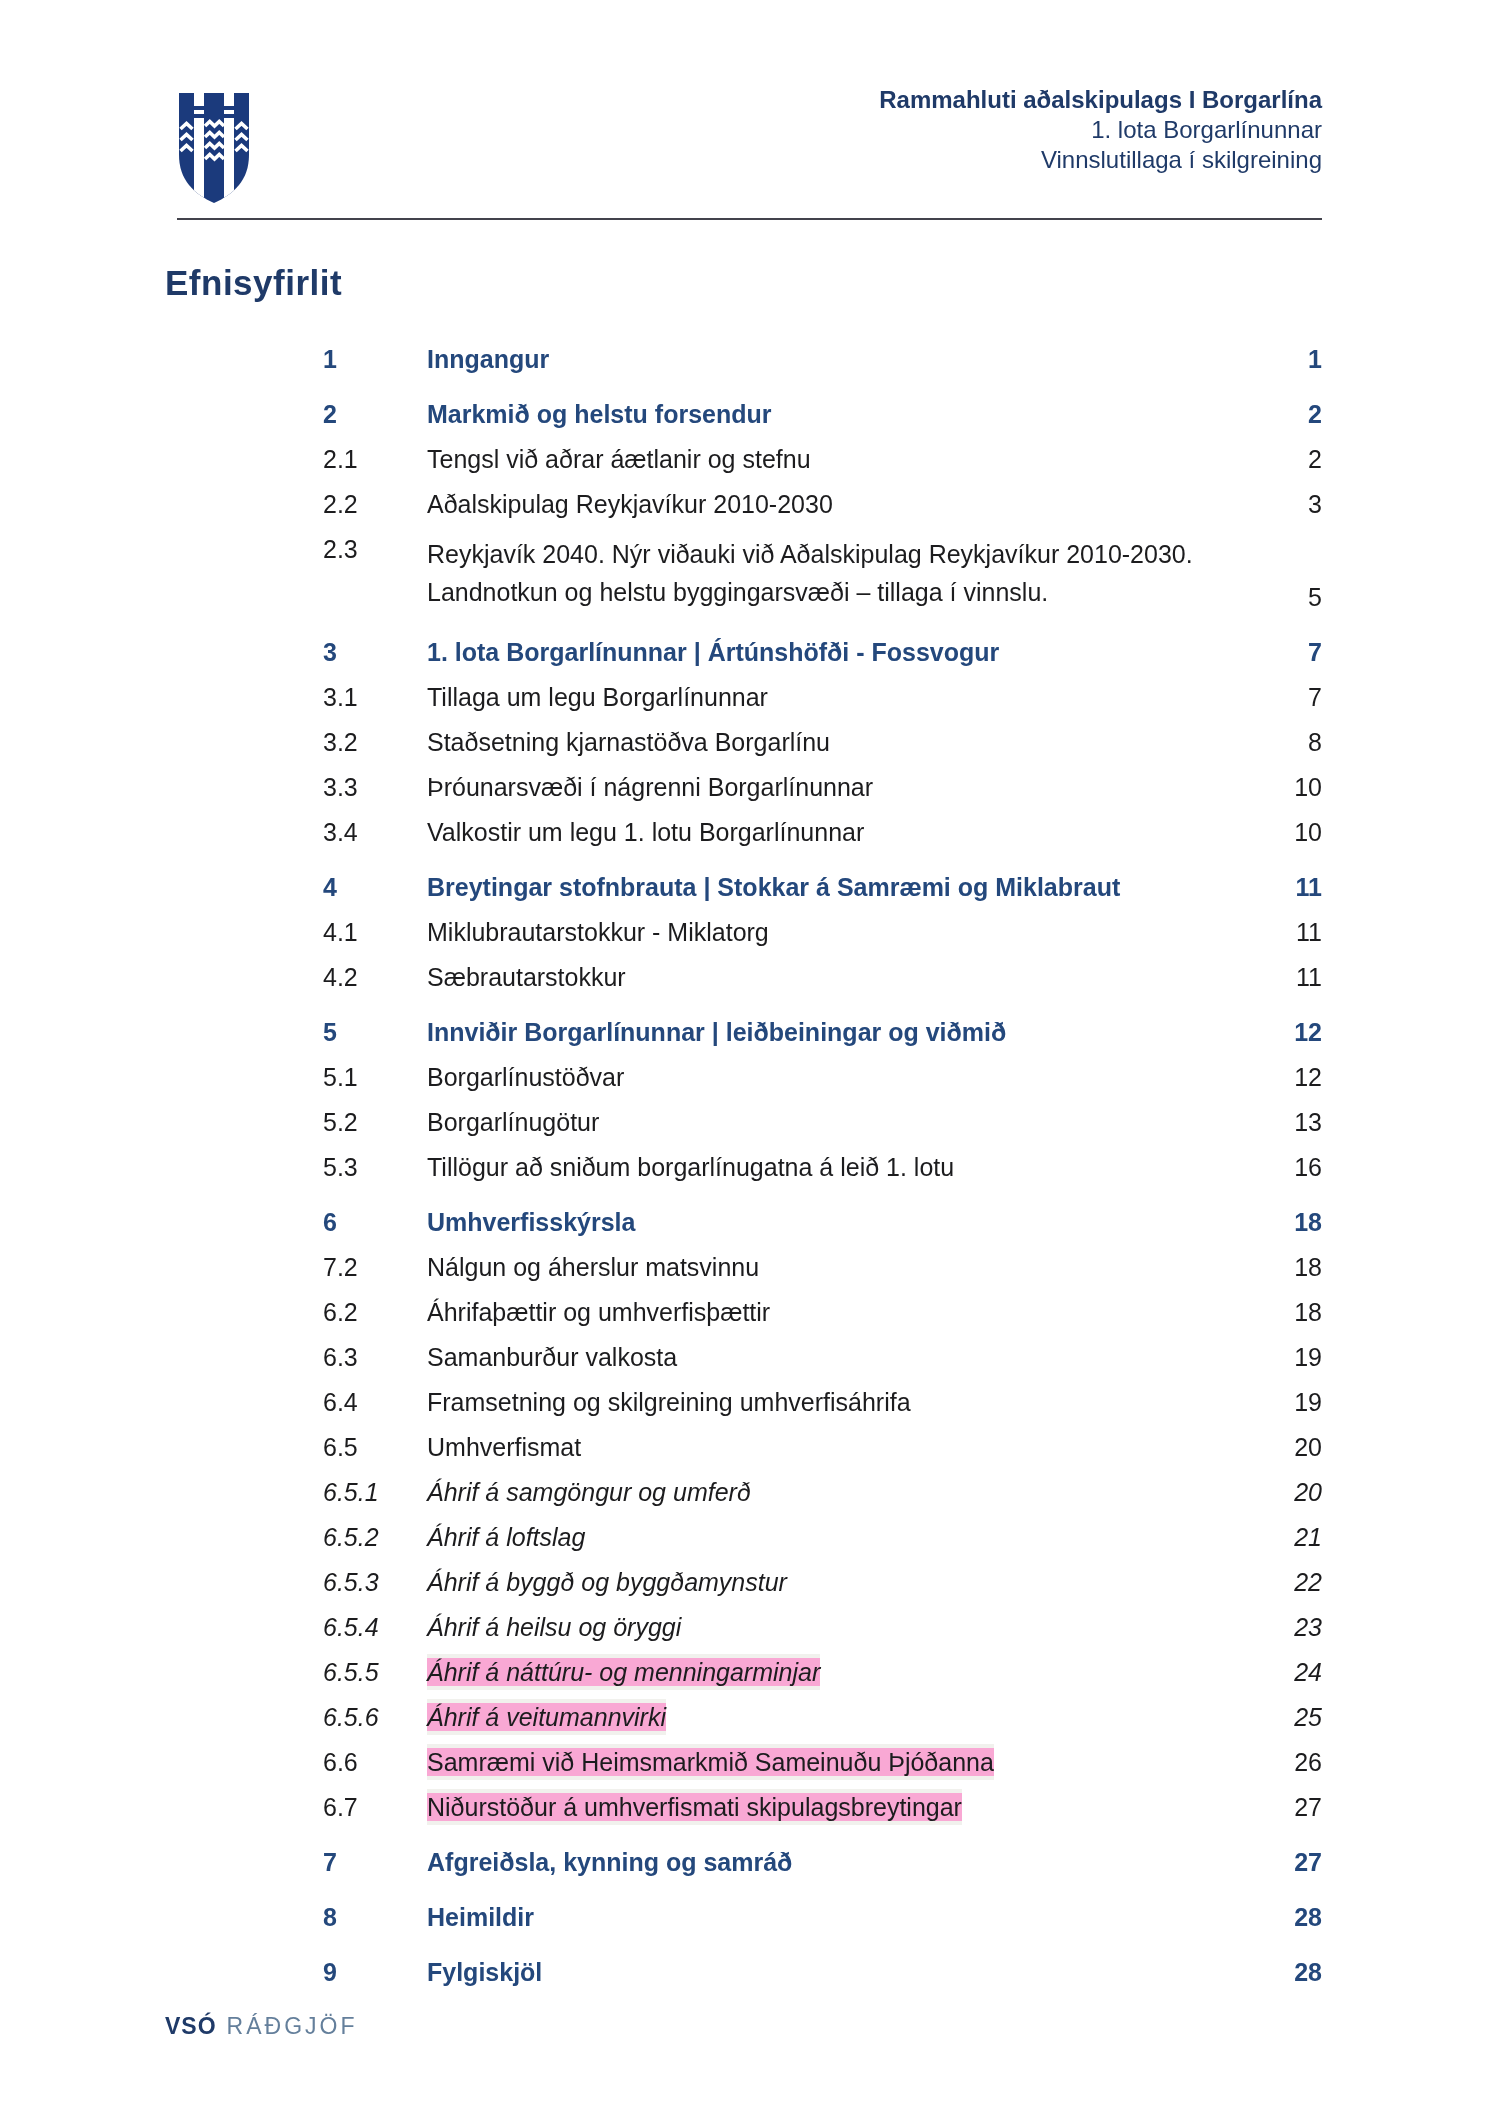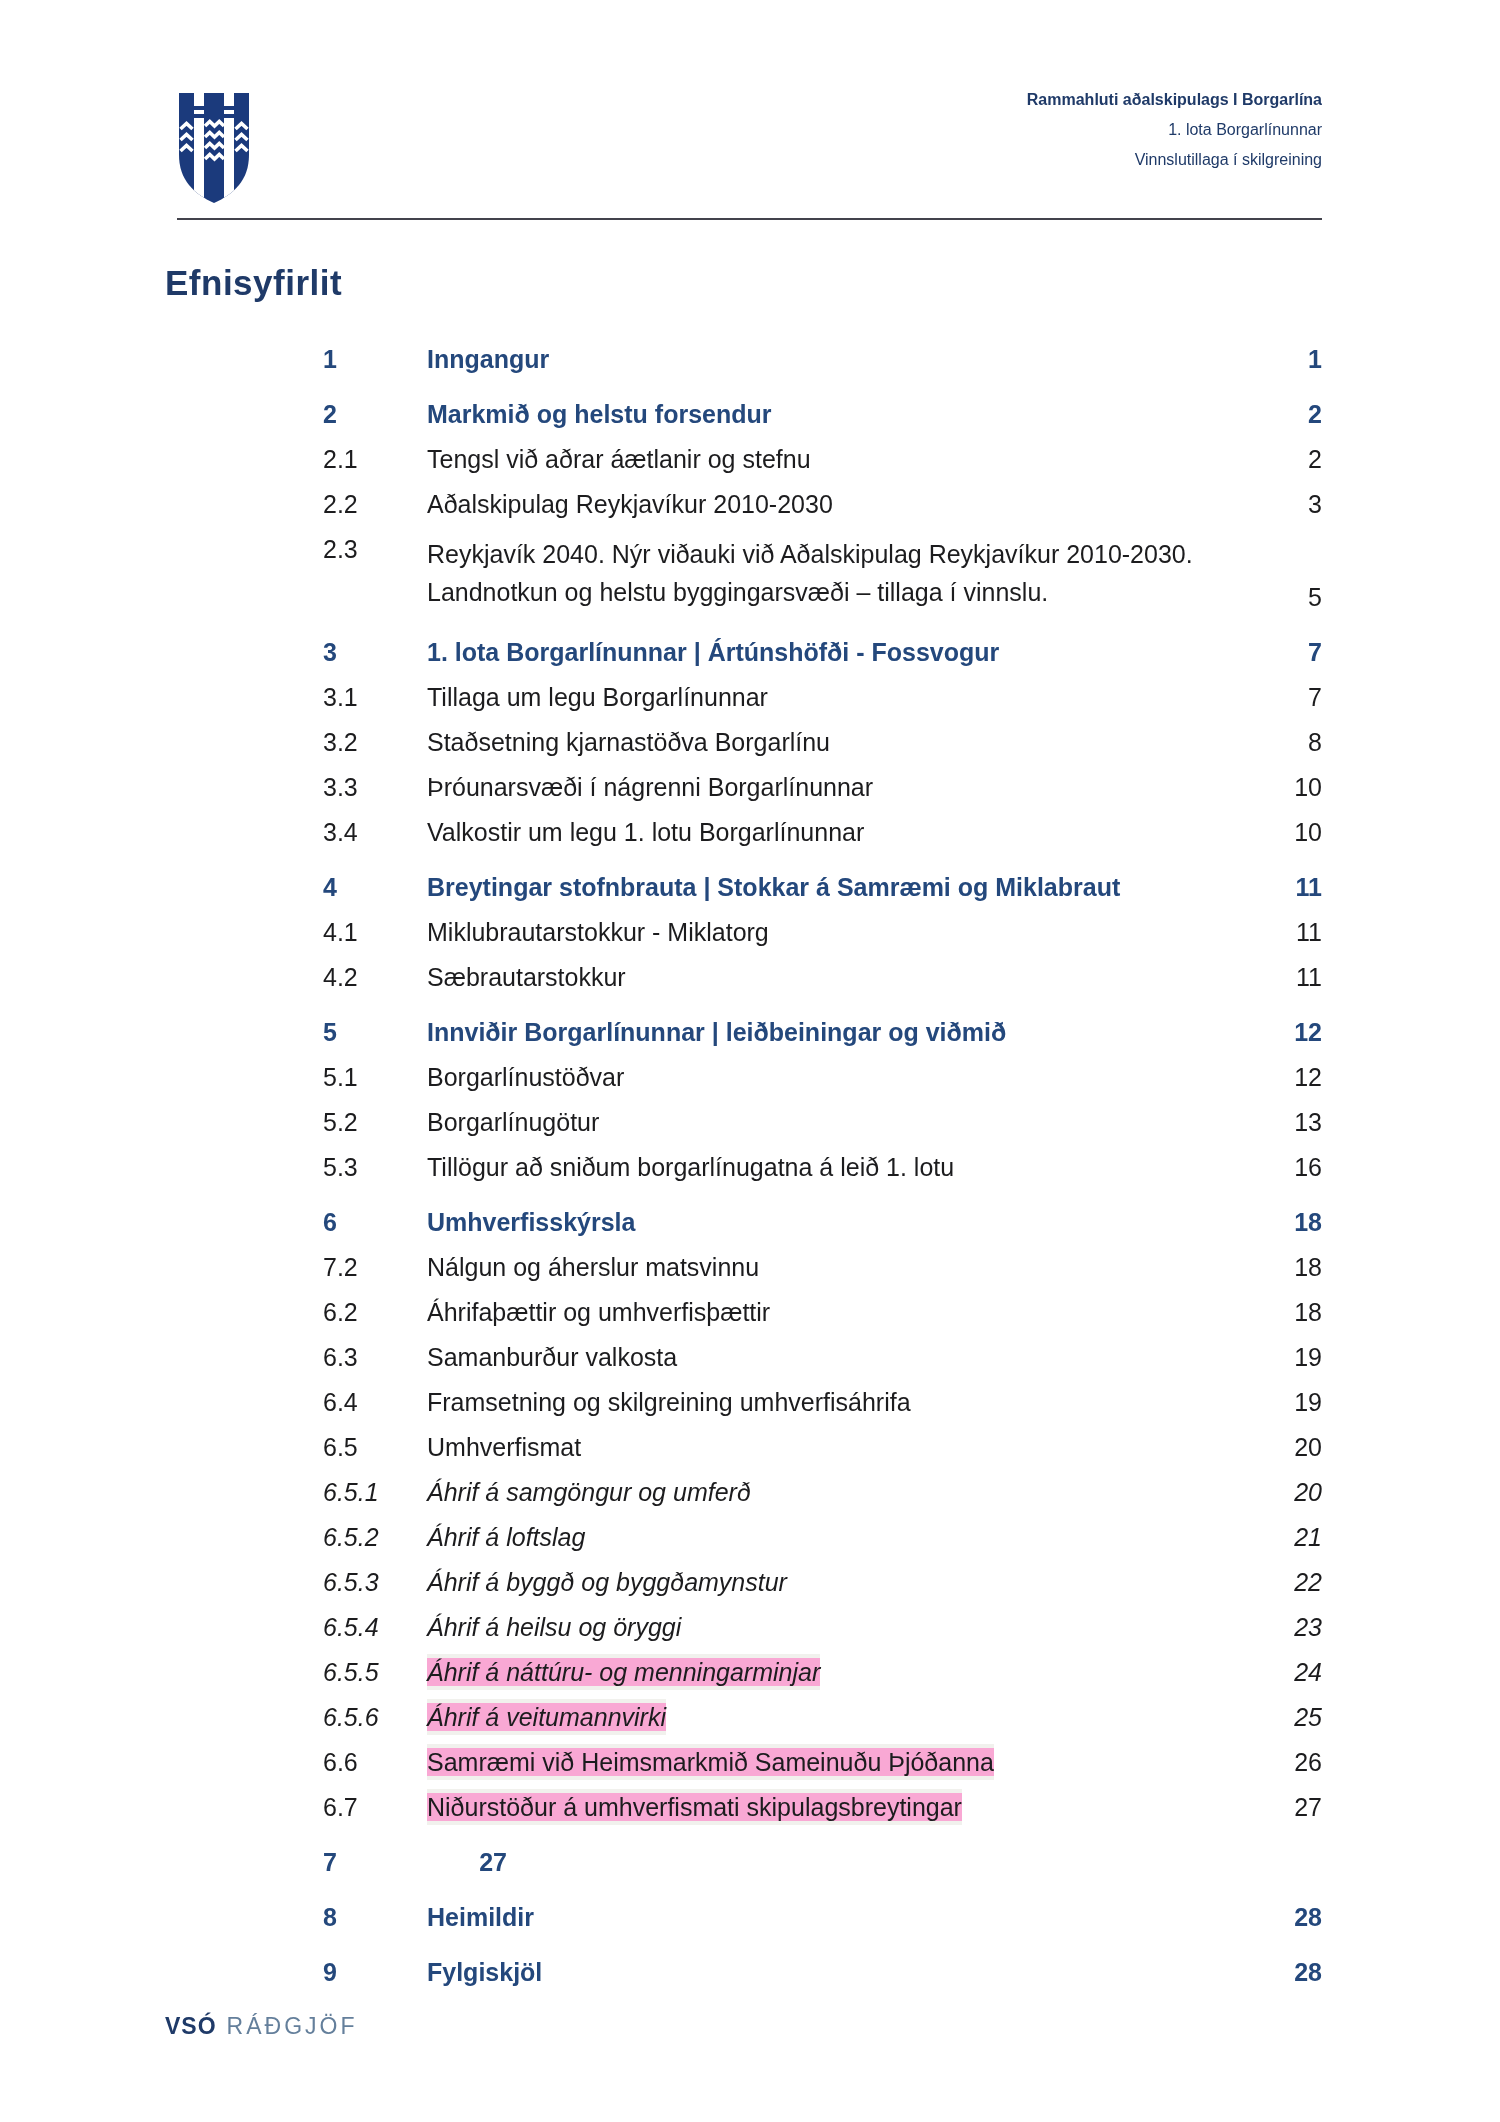--- a/index.html
+++ b/index.html
@@ -1,21 +1,21 @@
 <!DOCTYPE html>
 <html><head>
 <meta charset="utf-8">
 <title>Efnisyfirlit</title>
 <style>
   html,body{margin:0;padding:0;background:#e8e8e8;}
   .page{position:relative;width:1500px;height:2122px;background:#ffffff;margin:0 auto;overflow:hidden;
         font-family:"Liberation Sans",sans-serif;color:#1c1c1e;}
   
   .logo{position:absolute;left:177px;top:91px;width:74px;height:114px;}
-  .header{position:absolute;top:85px;right:178px;text-align:right;font-size:16px;line-height:30px;color:#1f3a68;}
+  .header{position:absolute;top:85px;right:178px;text-align:right;font-size:24px;line-height:30px;color:#1f3a68;}
   .header .h-bold{font-weight:700;}
   .rule{position:absolute;left:177px;right:178px;top:218px;border-top:2px solid #43434c;height:0;}
   
   .title{position:absolute;left:165px;top:263px;margin:0;font-size:35px;line-height:1.15;
          font-weight:700;color:#1f3a68;letter-spacing:0.5px;}
   
   .toc{position:absolute;left:178px;top:318px;width:1144px;padding-left:145px;box-sizing:border-box;}
   .toc-row{display:flex;align-items:flex-end;margin-top:17px;font-size:25px;line-height:28px;}
   .toc-row.section{margin-top:27px;font-weight:700;color:#24487c;}
   .toc-row.subsub{font-style:italic;}
@@ -228,20 +228,21 @@
       <span class="ttl"><span class="ttl-in">Samræmi við Heimsmarkmið Sameinuðu Þjóðanna</span></span>
       <span class="pg">26</span>
     </div>
       <div class="toc-row sub hl">
       <span class="num">6.7</span>
       <span class="ttl"><span class="ttl-in">Niðurstöður á umhverfismati skipulagsbreytingar</span></span>
       <span class="pg">27</span>
     </div>
       <div class="toc-row section">
       <span class="num">7</span>
+      <span class="ttl"><span class="ttl-in">Afgreiðsla, kynning og samráð</span></span>
       <span class="pg">27</span>
     </div>
       <div class="toc-row section">
       <span class="num">8</span>
       <span class="ttl"><span class="ttl-in">Heimildir</span></span>
       <span class="pg">28</span>
     </div>
       <div class="toc-row section">
       <span class="num">9</span>
       <span class="ttl"><span class="ttl-in">Fylgiskjöl</span></span>

